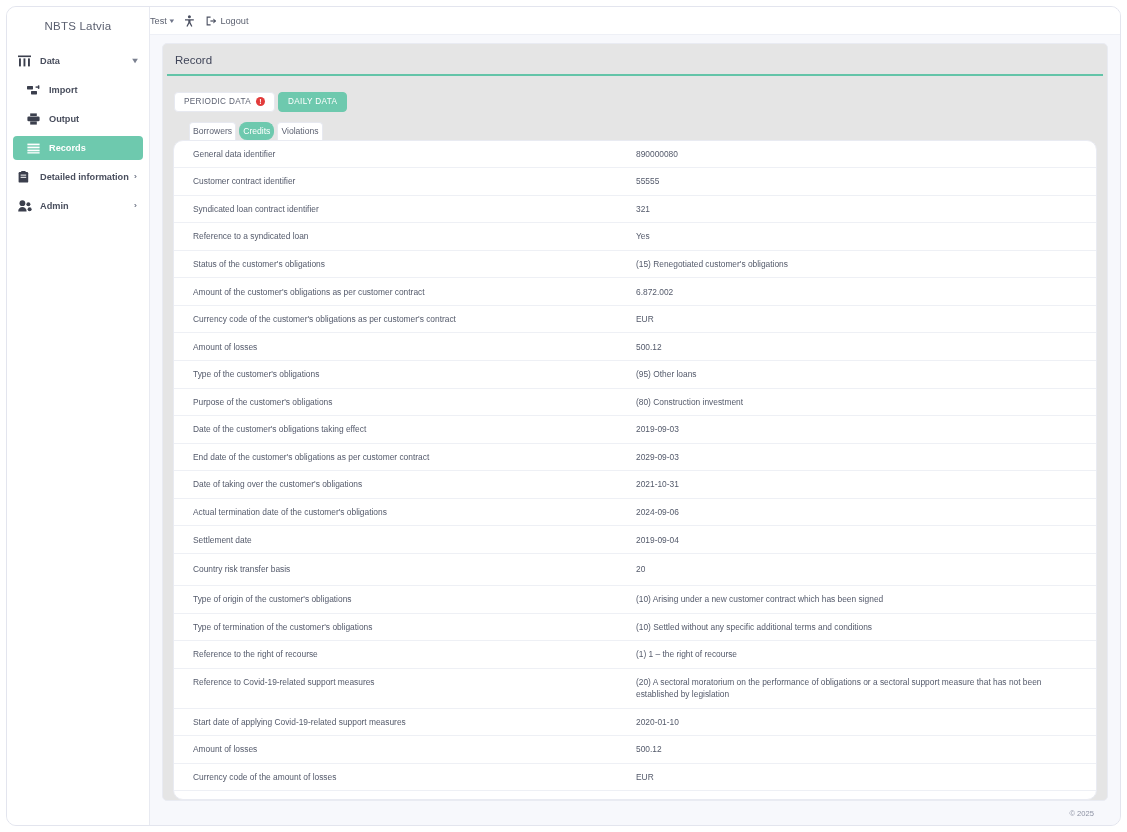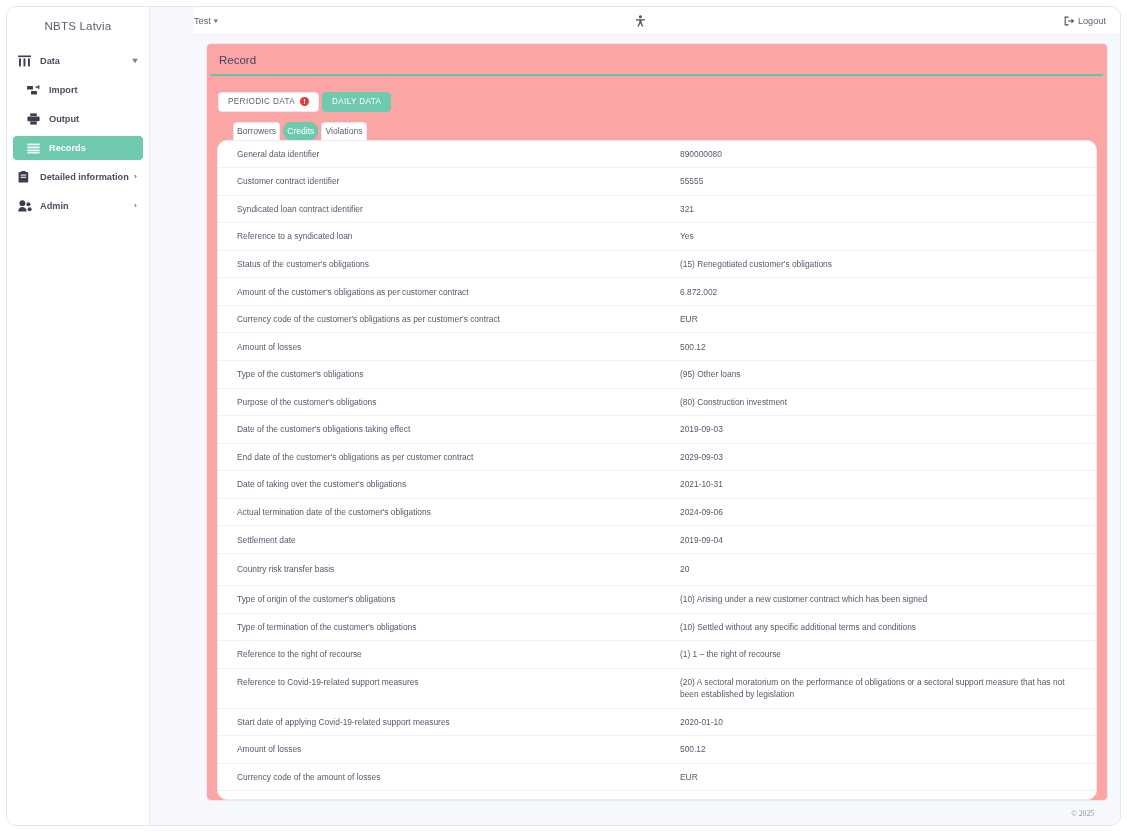--- a/index.html
+++ b/index.html
@@ -12,21 +12,20 @@
   }
   .app-frame {
     position: absolute;
     left: 6px; top: 6px;
     width: 1115px; height: 820px;
     background: #f7f8fc;
     border-radius: 10px;
     border: 1px solid #e3e5ee;
     overflow: hidden;
     display: flex;
-    gap: 44px;
   }
 
   
   .sidebar {
     width: 143px;
     min-width: 143px;
     background: #ffffff;
     border-right: 1px solid #e8eaf1;
     padding-top: 0;
   }
@@ -82,21 +81,21 @@
     display: flex;
     flex-direction: column;
     background: #f7f8fc;
     min-width: 0;
   }
   .topbar {
     height: 28px;
     background: #ffffff;
     display: flex;
     align-items: center;
-    justify-content: space-between;
+    justify-content: flex-start;
     padding-right: 14px;
     gap: 11px;
     border-bottom: 1px solid #eef0f6;
   }
   .topbar-item {
     display: flex;
     align-items: center;
     gap: 3px;
     font-size: 9.2px;
     color: #5d6271;
@@ -106,21 +105,21 @@
   .topbar-caret { font-size: 7px; color: #70768a; transform: scaleX(1.3); }
 
   .content {
     flex: 1;
     padding: 8px 12px 0 12px;
     min-height: 0;
     display: flex;
     flex-direction: column;
   }
   .page-card {
-    background: #fca5a5;
+    background: #e5e5e5;
     border: 1px solid #e9ebf2;
     border-radius: 5px;
     flex: 1;
     display: flex;
     flex-direction: column;
     min-height: 0;
     overflow: hidden;
   }
   .page-title {
     font-size: 11.5px;
@@ -223,21 +222,20 @@
 
   .footer {
     height: 24px;
     display: flex;
     align-items: center;
     justify-content: flex-end;
     padding-right: 14px;
     font-size: 7.6px;
     color: #8d92a3;
     background: #f7f8fc;
-    font-family: Liberation Serif, serif;
   }
   svg { display: block; }
 </style>
 </head>
 <body>
 
 <div class="app-frame">
 
   <aside class="sidebar">
     <div class="brand">NBTS Latvia</div>

